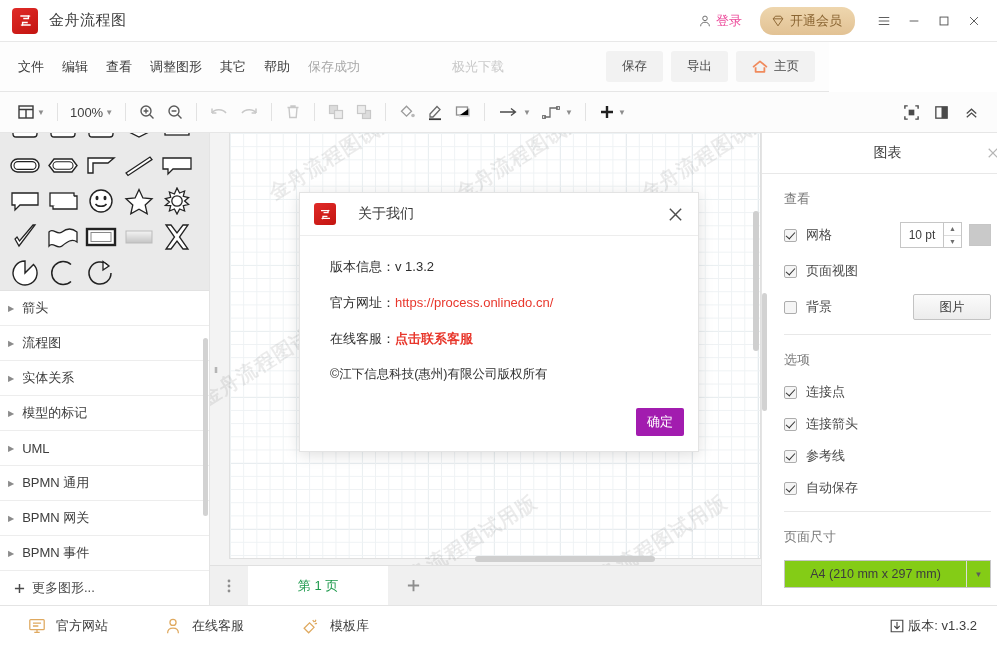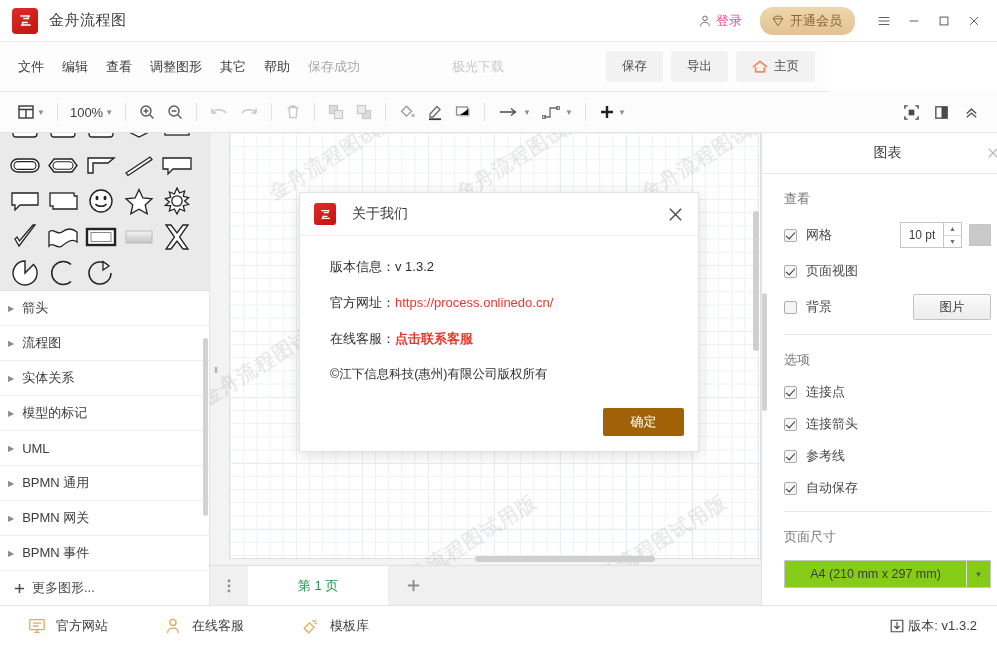--- a/index.html
+++ b/index.html
@@ -259,30 +259,30 @@
   }
   .modal-head {
     height: 43px; border-bottom: 1px solid #ededed; display: flex; align-items: center;
     padding: 0 14px; position: relative;
   }
   .modal-logo {
     width: 22px; height: 22px; border-radius: 3px;
     background: linear-gradient(150deg, #e02b28 0%, #c31410 100%);
     display: flex; align-items: center; justify-content: center;
   }
-  .modal-title { margin-left: 16px; font-size: 14px; color: #3a3a3a; }
+  .modal-title { margin-left: 22px; font-size: 14px; color: #3a3a3a; }
   .modal-close { margin-left: auto; font-size: 19px; color: #4d4d4d; cursor: pointer; line-height: 1; }
   .modal-body { padding: 22px 30px 0 30px; }
   .modal-line { font-size: 13px; color: #2f2f2f; margin-bottom: 18px; }
   .modal-link { color: #e8372c; cursor: pointer; }
   .modal-link.bold { font-weight: 700; }
   .modal-copy { font-size: 12.5px; color: #2f2f2f; }
   .modal-ok {
-    position: absolute; right: 14px; bottom: 15px; width: 81px; height: 28px;
-    background: #a16207; color: #fff; font-size: 13px; border: none; border-radius: 2px;
+    position: absolute; right: 14px; bottom: 15px; width: 48px; height: 28px;
+    background: #a21caf; color: #fff; font-size: 13px; border: none; border-radius: 2px;
     cursor: pointer;
   }
   svg { display: block; }
 </style>
 </head>
 <body>
 
 <div id="app">
 
   <div class="titlebar">

